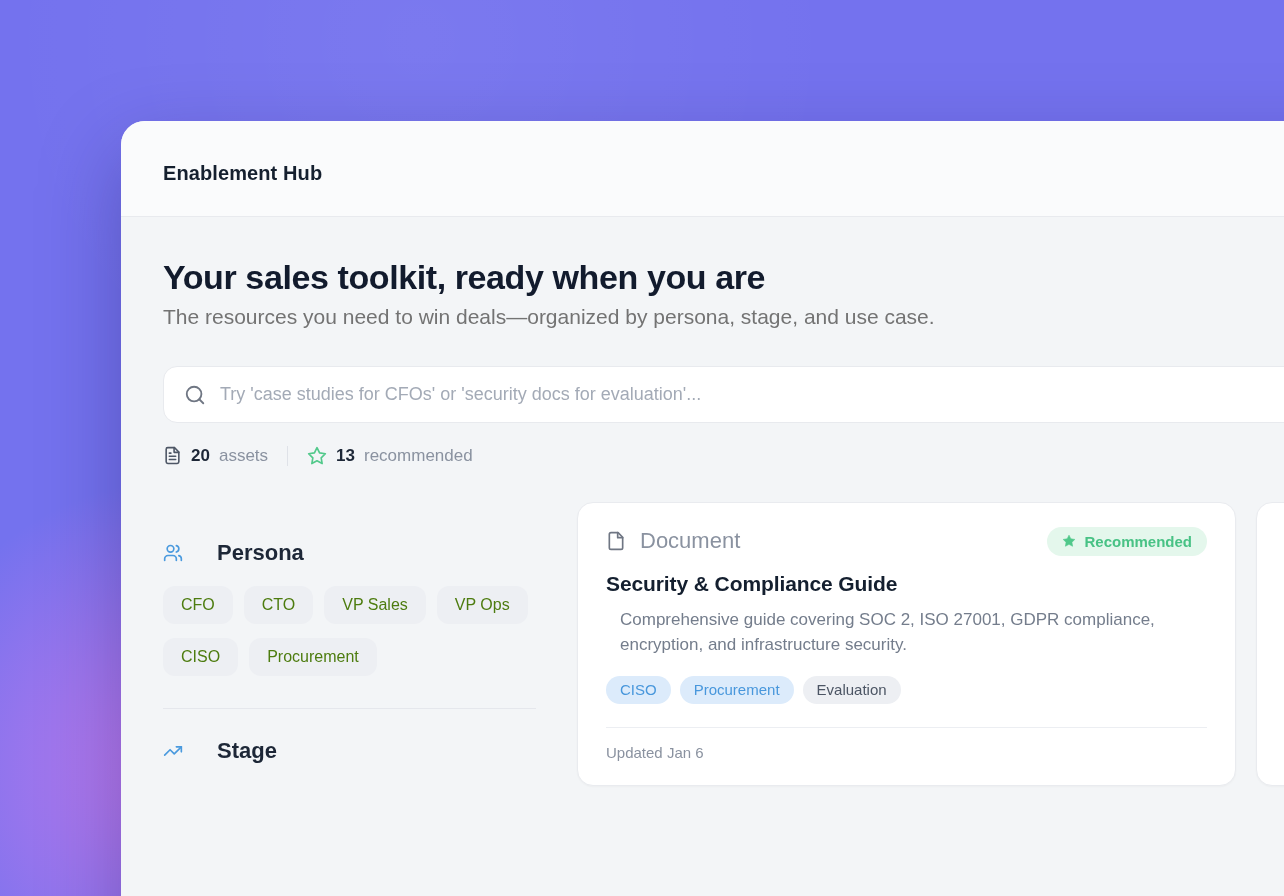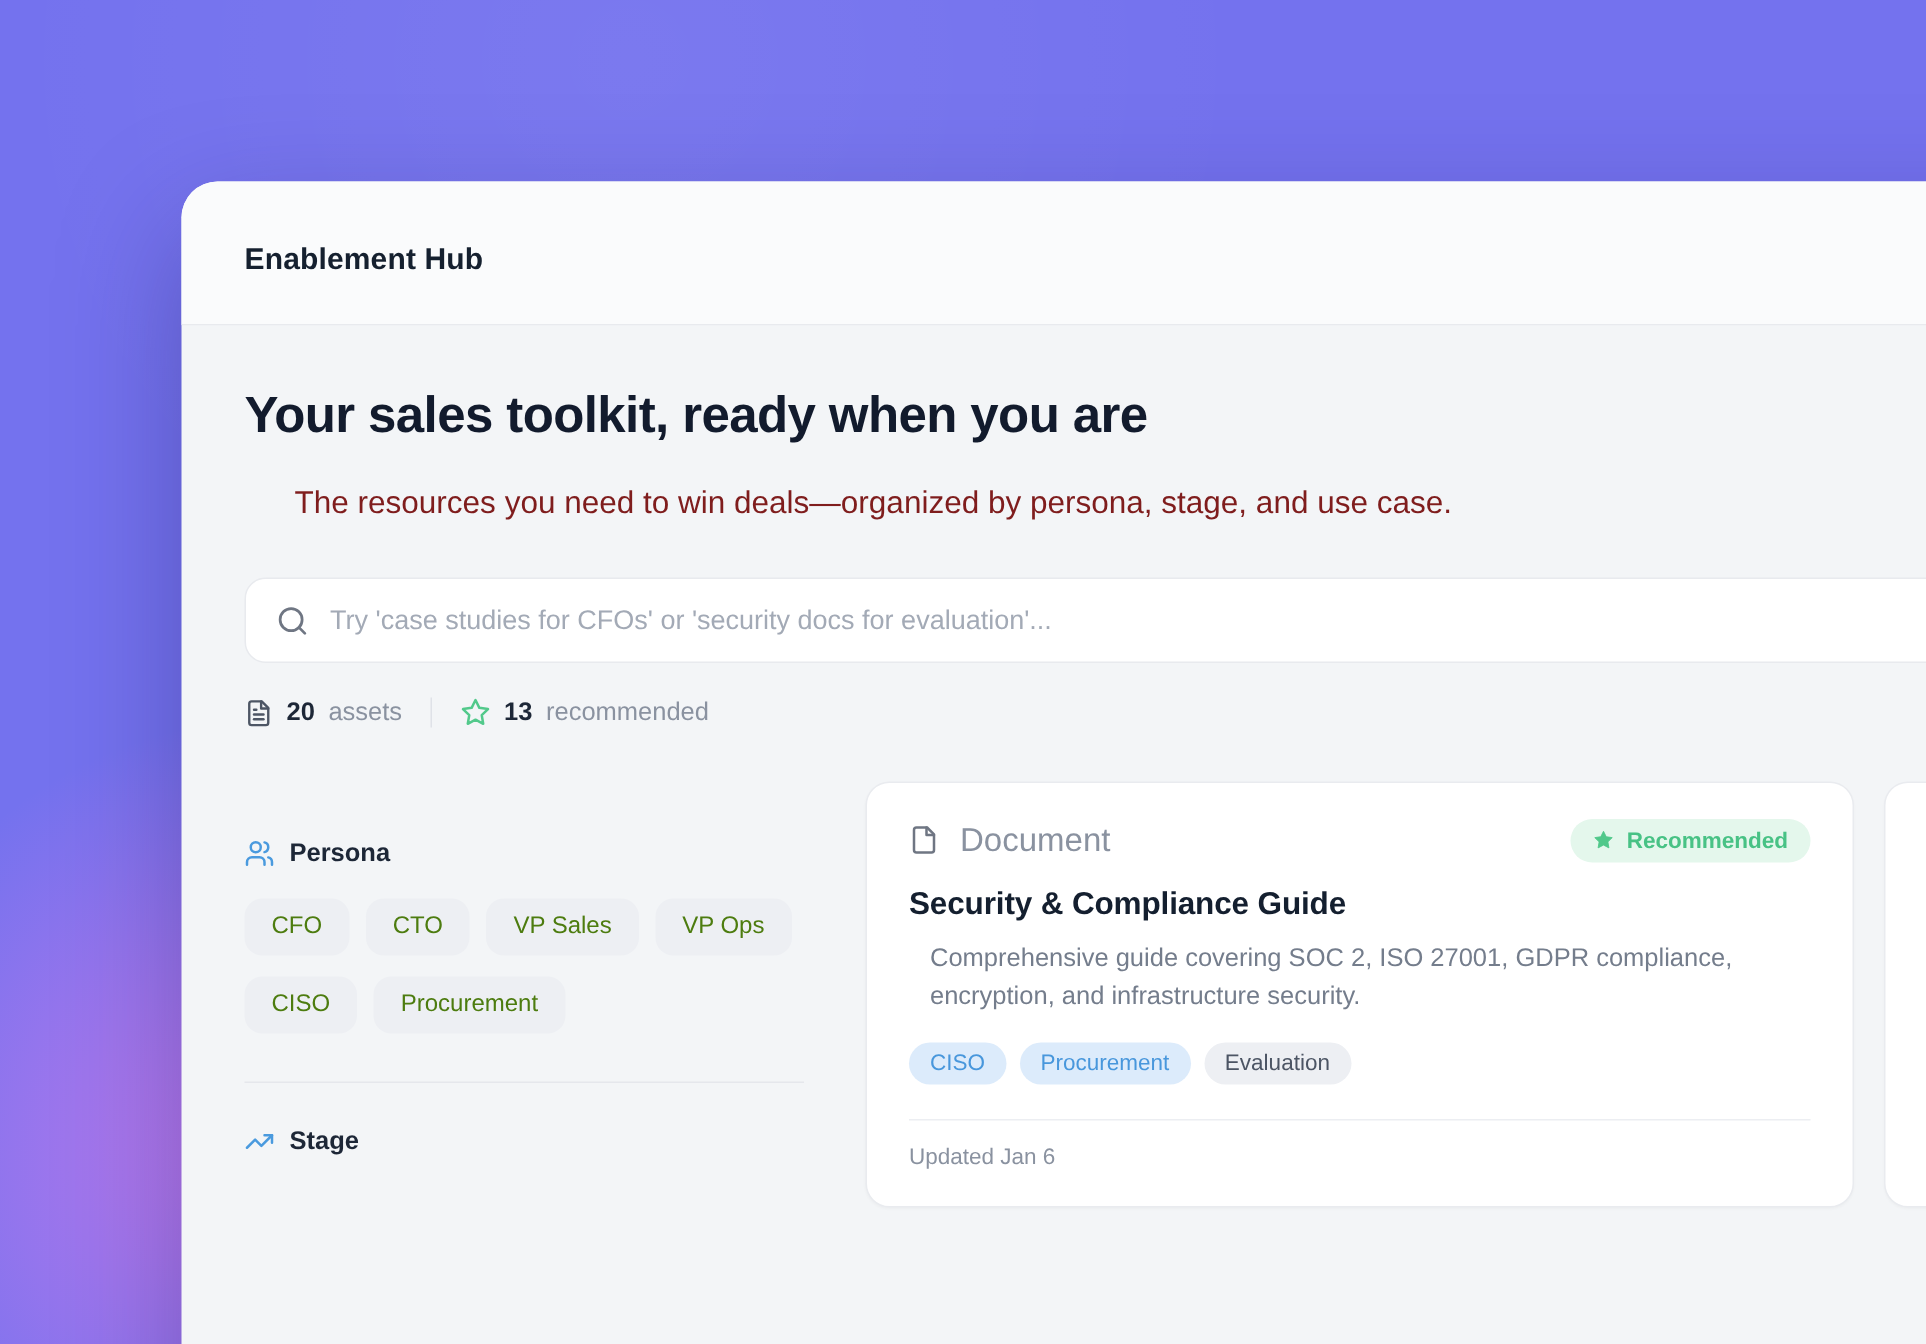--- a/index.html
+++ b/index.html
@@ -22,36 +22,36 @@
 
   .panel-header {
     height:96px; background:#fafbfc; border-bottom:1px solid #e8eaee;
     border-radius:24px 24px 0 0; display:flex; align-items:center; padding:10px 0 0 42px;
   }
   .app-title { font-size:20px; font-weight:700; color:#15202f; letter-spacing:0.1px; }
 
   .content { padding:41px 0 0 42px; }
 
   .hero-title { font-size:34px; font-weight:800; color:#121b2d; letter-spacing:-0.4px; }
-  .hero-subtitle { margin-top:19px; font-size:21px; color:#7f1d1d; line-height:40px; max-width:805px; font-weight:400;text-align:right; }
+  .hero-subtitle { margin-top:0; font-size:21px; color:#737373; line-height:40px; max-width:805px; font-weight:400; }
 
   .search-bar {
     margin-top:29px; width:1190px; height:57px; background:#ffffff;
     border:1px solid #e8eaee; border-radius:14px;
     display:flex; align-items:center; padding:0 20px; gap:14px;
   }
   .search-bar svg { flex-shrink:0; color:#6f7683; }
   .search-input {
     border:none; outline:none; flex:1; font-size:18px; color:#2a3342; background:transparent;
     font-family:"Liberation Sans", sans-serif;
   }
   .search-input::placeholder { color:#a3aab6; }
 
   .stats-row { margin-top:23px; display:flex; align-items:center; font-size:17px; }
-  .stat { display:flex; align-items:center; gap:9px; }
+  .stat { display:flex; align-items:flex-start; gap:9px; }
   .stat-count { font-weight:700; color:#1d2737; }
   .stat-label { color:#8a92a0; }
   .stat-divider { width:1px; height:20px; background:#dfe2e8; margin:0 19px; }
   .icon-doc { color:#4d5665; }
   .icon-star-green { color:#52c98b; }
 
   .main-row { margin-top:36px; display:flex; align-items:flex-start; }
 
   .sidebar { width:373px; flex-shrink:0; margin-right:41px; }
 
@@ -59,21 +59,21 @@
     height:65px; background:#ffffff; border:1px solid #e9ebef; border-radius:16px;
     display:flex; align-items:center; padding:0 21px; gap:13px; cursor:pointer;
     box-shadow:0 1px 2px rgba(20,25,40,0.03);
   }
   .radio-circle { width:23px; height:23px; border:2px solid #4a9ade; border-radius:50%; flex-shrink:0; }
   .rec-only-label { font-size:17px; font-weight:600; color:#1c2533; margin-left:1px; }
 
   .filter-section { margin-top:38px; }
   .section-head { display:flex; align-items:center; gap:10px; }
   .section-head svg { color:#4a9ade; }
-  .section-title { font-size:17px; font-weight:700; color:#1d2737; }
+  .section-title { font-size:22px; font-weight:700; color:#1d2737;margin-left:24px; }
 
   .chips { margin-top:20px; display:flex; flex-wrap:wrap; gap:14px 11px; width:373px; }
   .chip {
     background:#edeff3; border-radius:12px; padding:9px 18px; font-size:16px;
     color:#4d7c0f; cursor:pointer; line-height:20px;
   }
 
   .sidebar-divider { margin-top:32px; border-top:1px solid #e5e7ec; width:373px; }
   .stage-section { margin-top:29px; }
 

